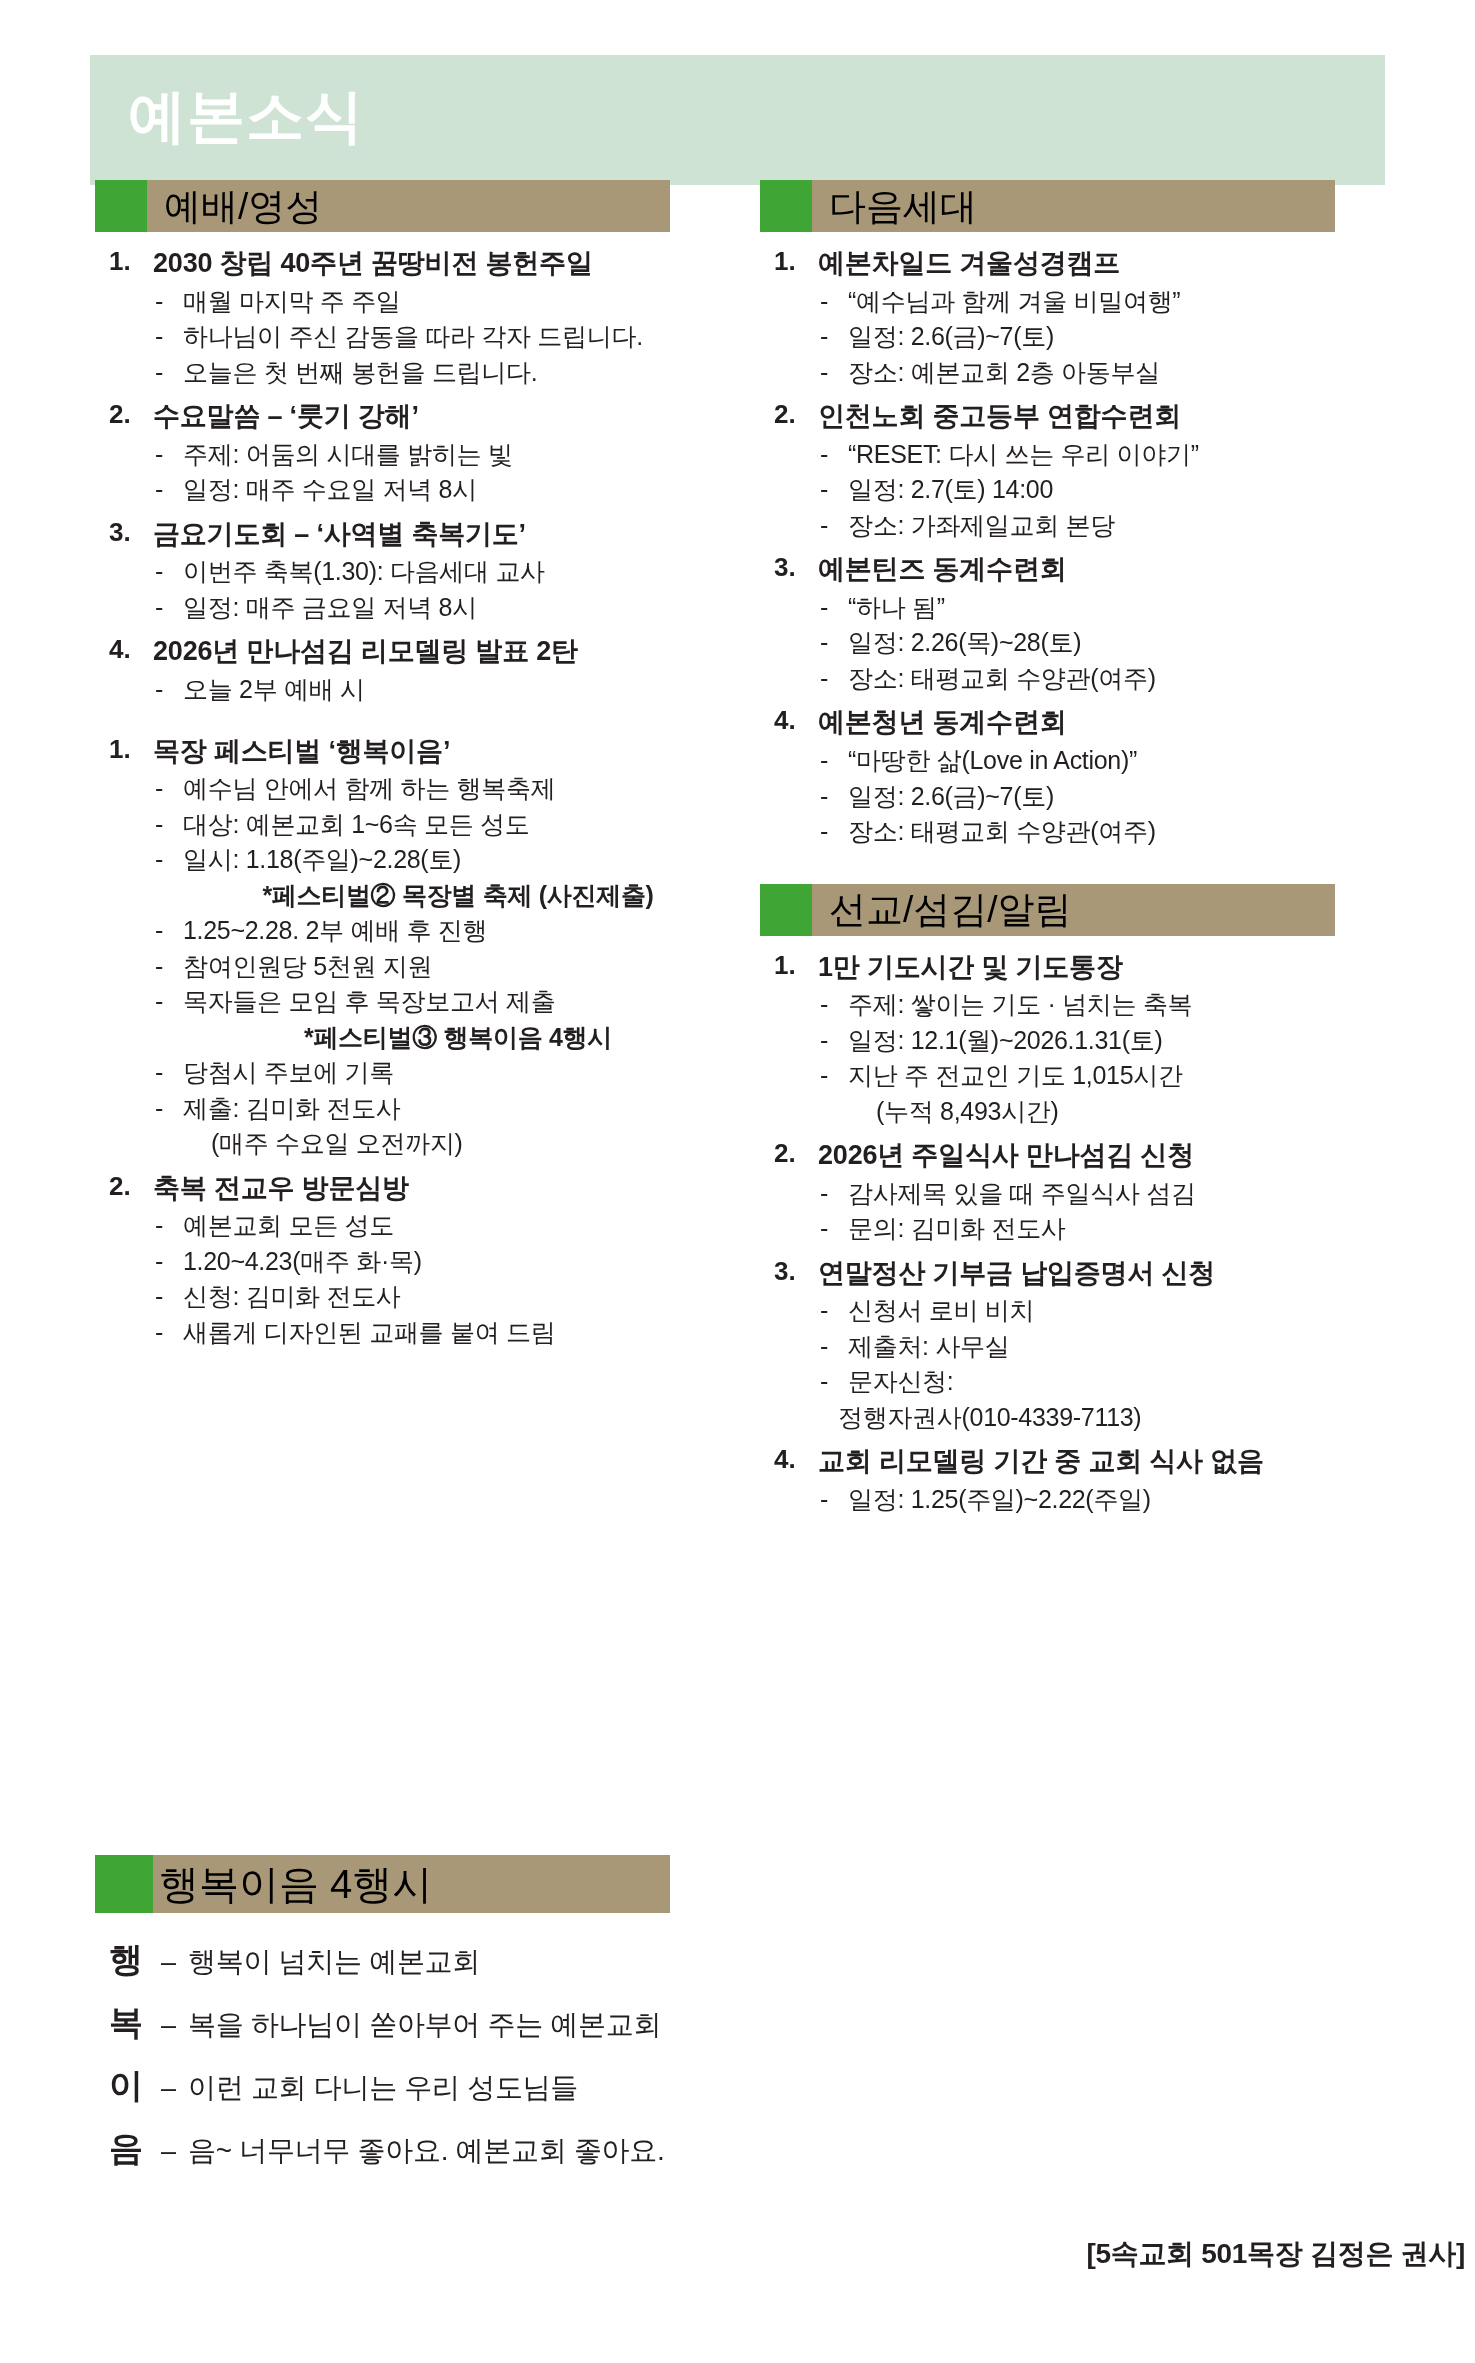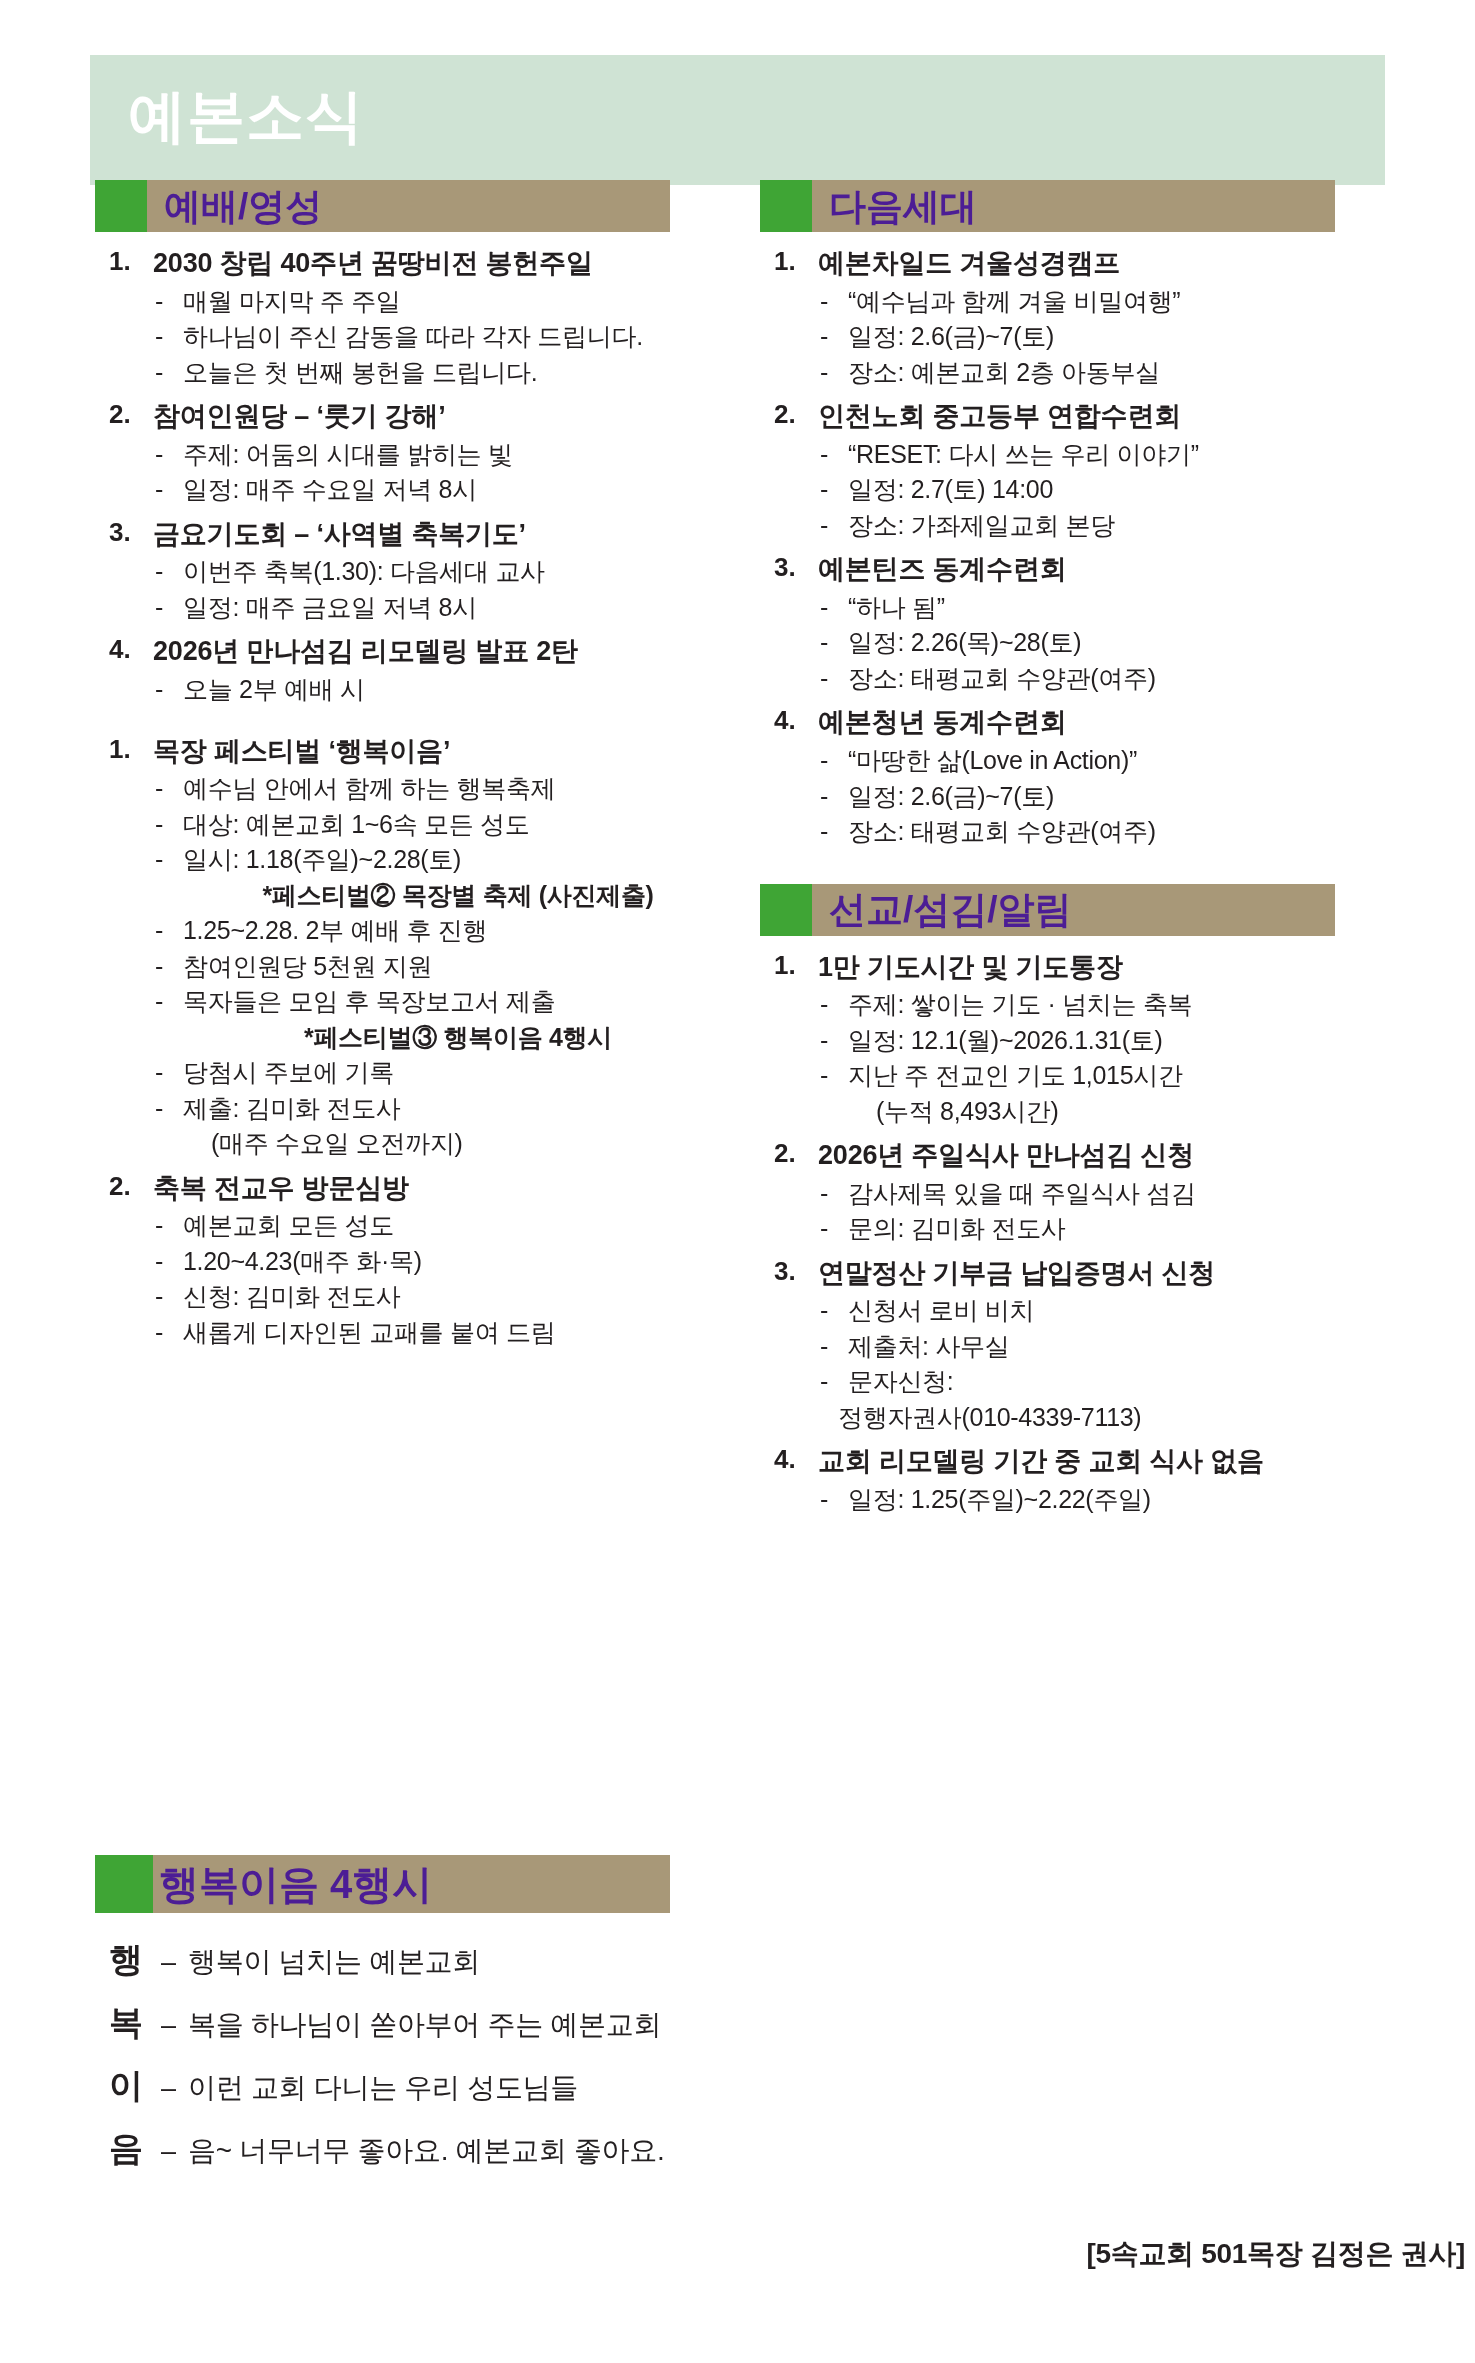--- a/index.html
+++ b/index.html
@@ -67,22 +67,22 @@
     align-items: center;
   }
   .sec-head .swatch {
     width: 52px;
     height: 52px;
     background: #3fa535;
     flex: 0 0 auto;
   }
   .sec-head .sec-title {
     font-size: 37px;
-    font-weight: bold;
-    color: #4c1d95;
+    font-weight: normal;
+    color: #000000;
     padding-left: 17px;
     line-height: 1;
     white-space: nowrap;
   }
   .sec-head.narrow { width: 575px; }
   .sec-head.wide { width: 620px; }
 
   
   ol.items {
     list-style: none;
@@ -205,21 +205,21 @@
           <span class="num">1.</span>
           <div class="item-title">2030 창립 40주년 꿈땅비전 봉헌주일</div>
           <ul class="subs">
             <li><span class="dash">-</span><span>매월 마지막 주 주일</span></li>
             <li><span class="dash">-</span><span>하나님이 주신 감동을 따라 각자 드립니다.</span></li>
             <li><span class="dash">-</span><span>오늘은 첫 번째 봉헌을 드립니다.</span></li>
           </ul>
         </li>
         <li>
           <span class="num">2.</span>
-          <div class="item-title">참여인원당 – ‘룻기 강해’</div>
+          <div class="item-title">수요말씀 – ‘룻기 강해’</div>
           <ul class="subs">
             <li><span class="dash">-</span><span>주제: 어둠의 시대를 밝히는 빛</span></li>
             <li><span class="dash">-</span><span>일정: 매주 수요일 저녁 8시</span></li>
           </ul>
         </li>
         <li>
           <span class="num">3.</span>
           <div class="item-title">금요기도회 – ‘사역별 축복기도’</div>
           <ul class="subs">
             <li><span class="dash">-</span><span>이번주 축복(1.30): 다음세대 교사</span></li>

